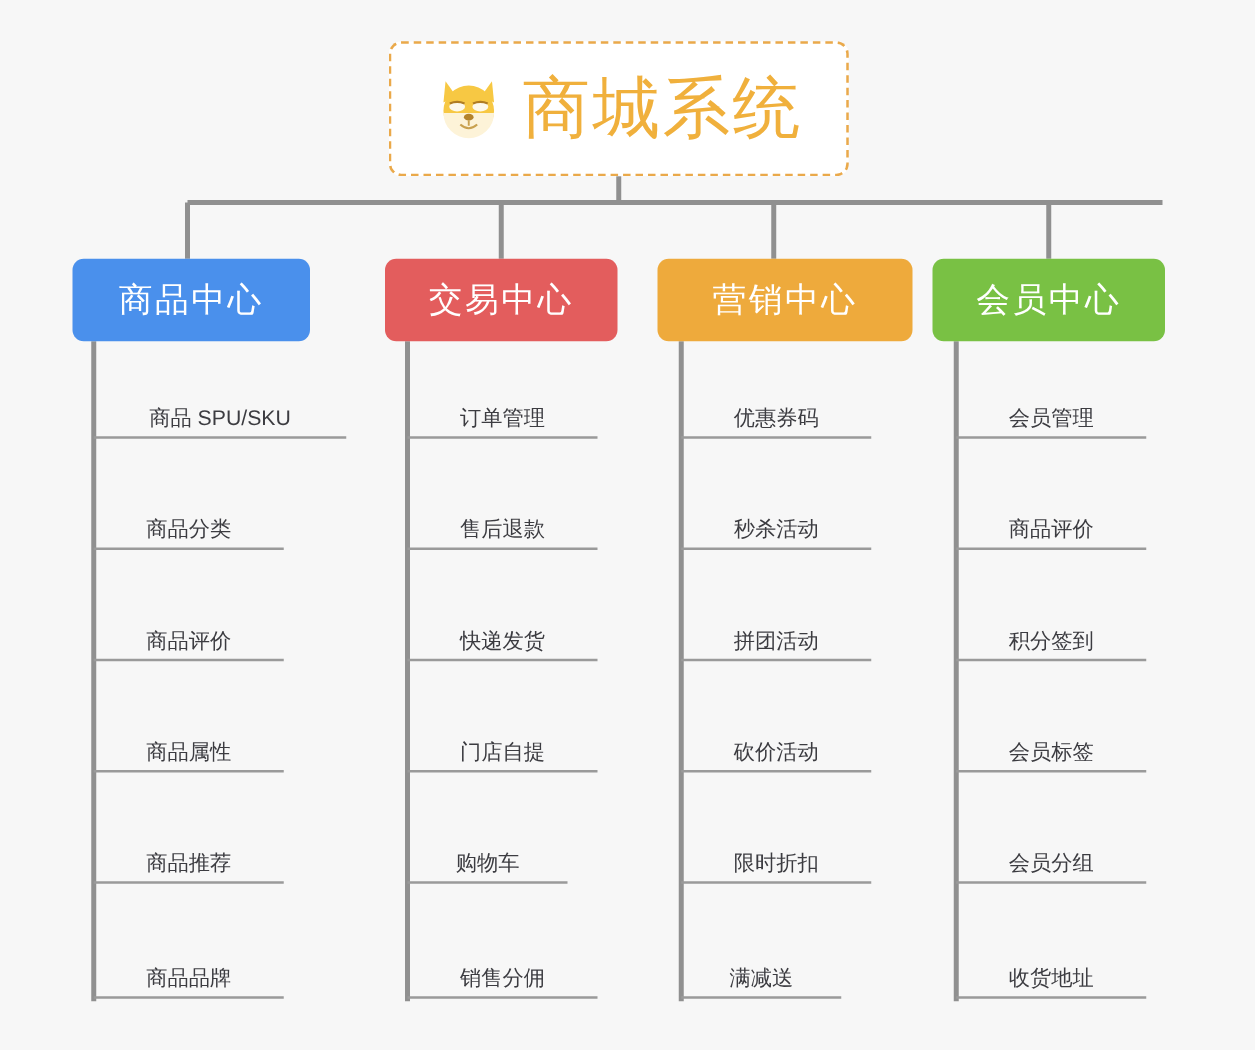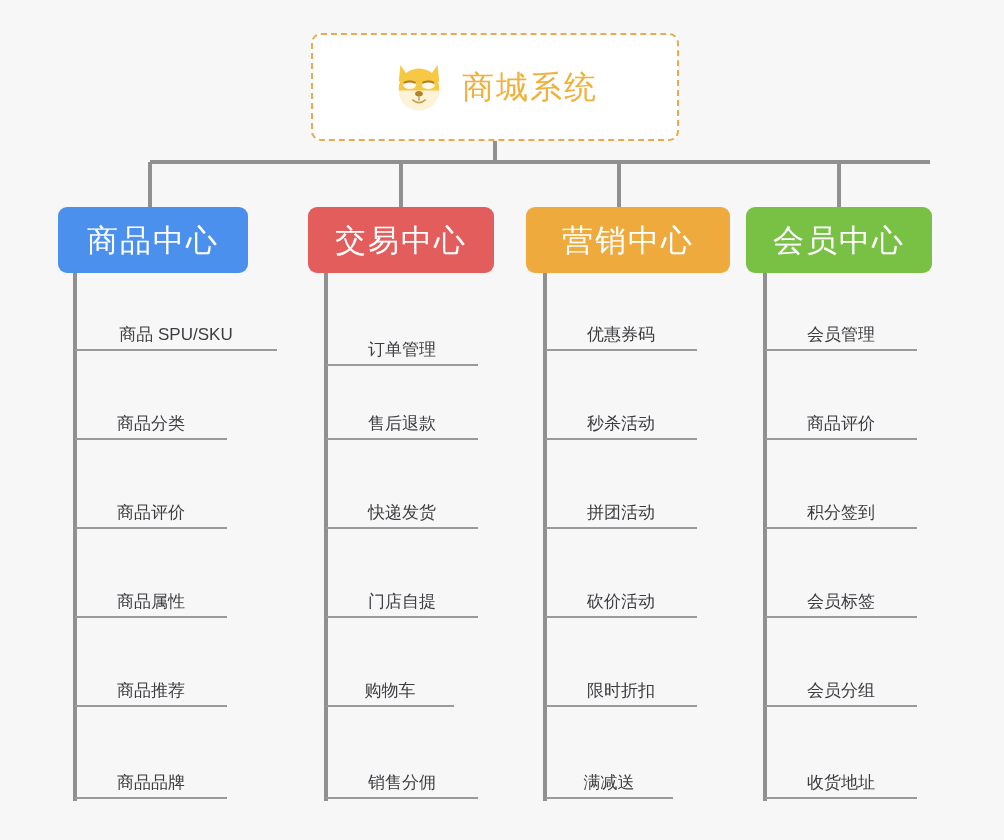--- a/index.html
+++ b/index.html
@@ -41,21 +41,21 @@
     background: #ffffff;
     border: 2px dashed #eaa94a;
     border-radius: 10px;
     box-sizing: border-box;
     display: flex;
     align-items: center;
     justify-content: center;
     gap: 16px;
   }
   #root-node .root-title {
-    font-size: 32px;
+    font-size: 54px;
     color: #f0b03c;
     letter-spacing: 2px;
     line-height: 1;
     white-space: nowrap;
   }
   .shiba {
     width: 54px;
     height: 54px;
     flex: 0 0 54px;
   }
@@ -64,21 +64,21 @@
   .cat-box {
     position: absolute;
     height: 66px;
     border-radius: 9px;
     display: flex;
     align-items: center;
     justify-content: center;
     box-sizing: border-box;
   }
   .cat-box .cat-label {
-    font-size: 31px;
+    font-size: 27px;
     color: #ffffff;
     letter-spacing: 2px;
     white-space: nowrap;
     line-height: 1;
   }
 
   
   .leaf {
     position: absolute;
     height: 48px;
@@ -155,21 +155,21 @@
   <div class="leaf" style="left:75px; top:659px; width:152px;">
     <span class="leaf-label">商品推荐</span>
   </div>
   <div class="leaf" style="left:75px; top:751px; width:152px;">
     <span class="leaf-label">商品品牌</span>
   </div>
 
   <div class="cat-box" style="left:308px; top:207px; width:186px; background:#e35d5d;">
     <span class="cat-label">交易中心</span>
   </div>
-  <div class="leaf" style="left:326px; top:318px; width:152px;text-align:right;">
+  <div class="leaf" style="left:326px; top:303px; width:152px;text-align:right;">
     <span class="leaf-label">订单管理</span>
   </div>
   <div class="leaf" style="left:326px; top:392px; width:152px;">
     <span class="leaf-label">售后退款</span>
   </div>
   <div class="leaf" style="left:326px; top:481px; width:152px;">
     <span class="leaf-label">快递发货</span>
   </div>
   <div class="leaf" style="left:326px; top:570px; width:152px;">
     <span class="leaf-label">门店自提</span>

